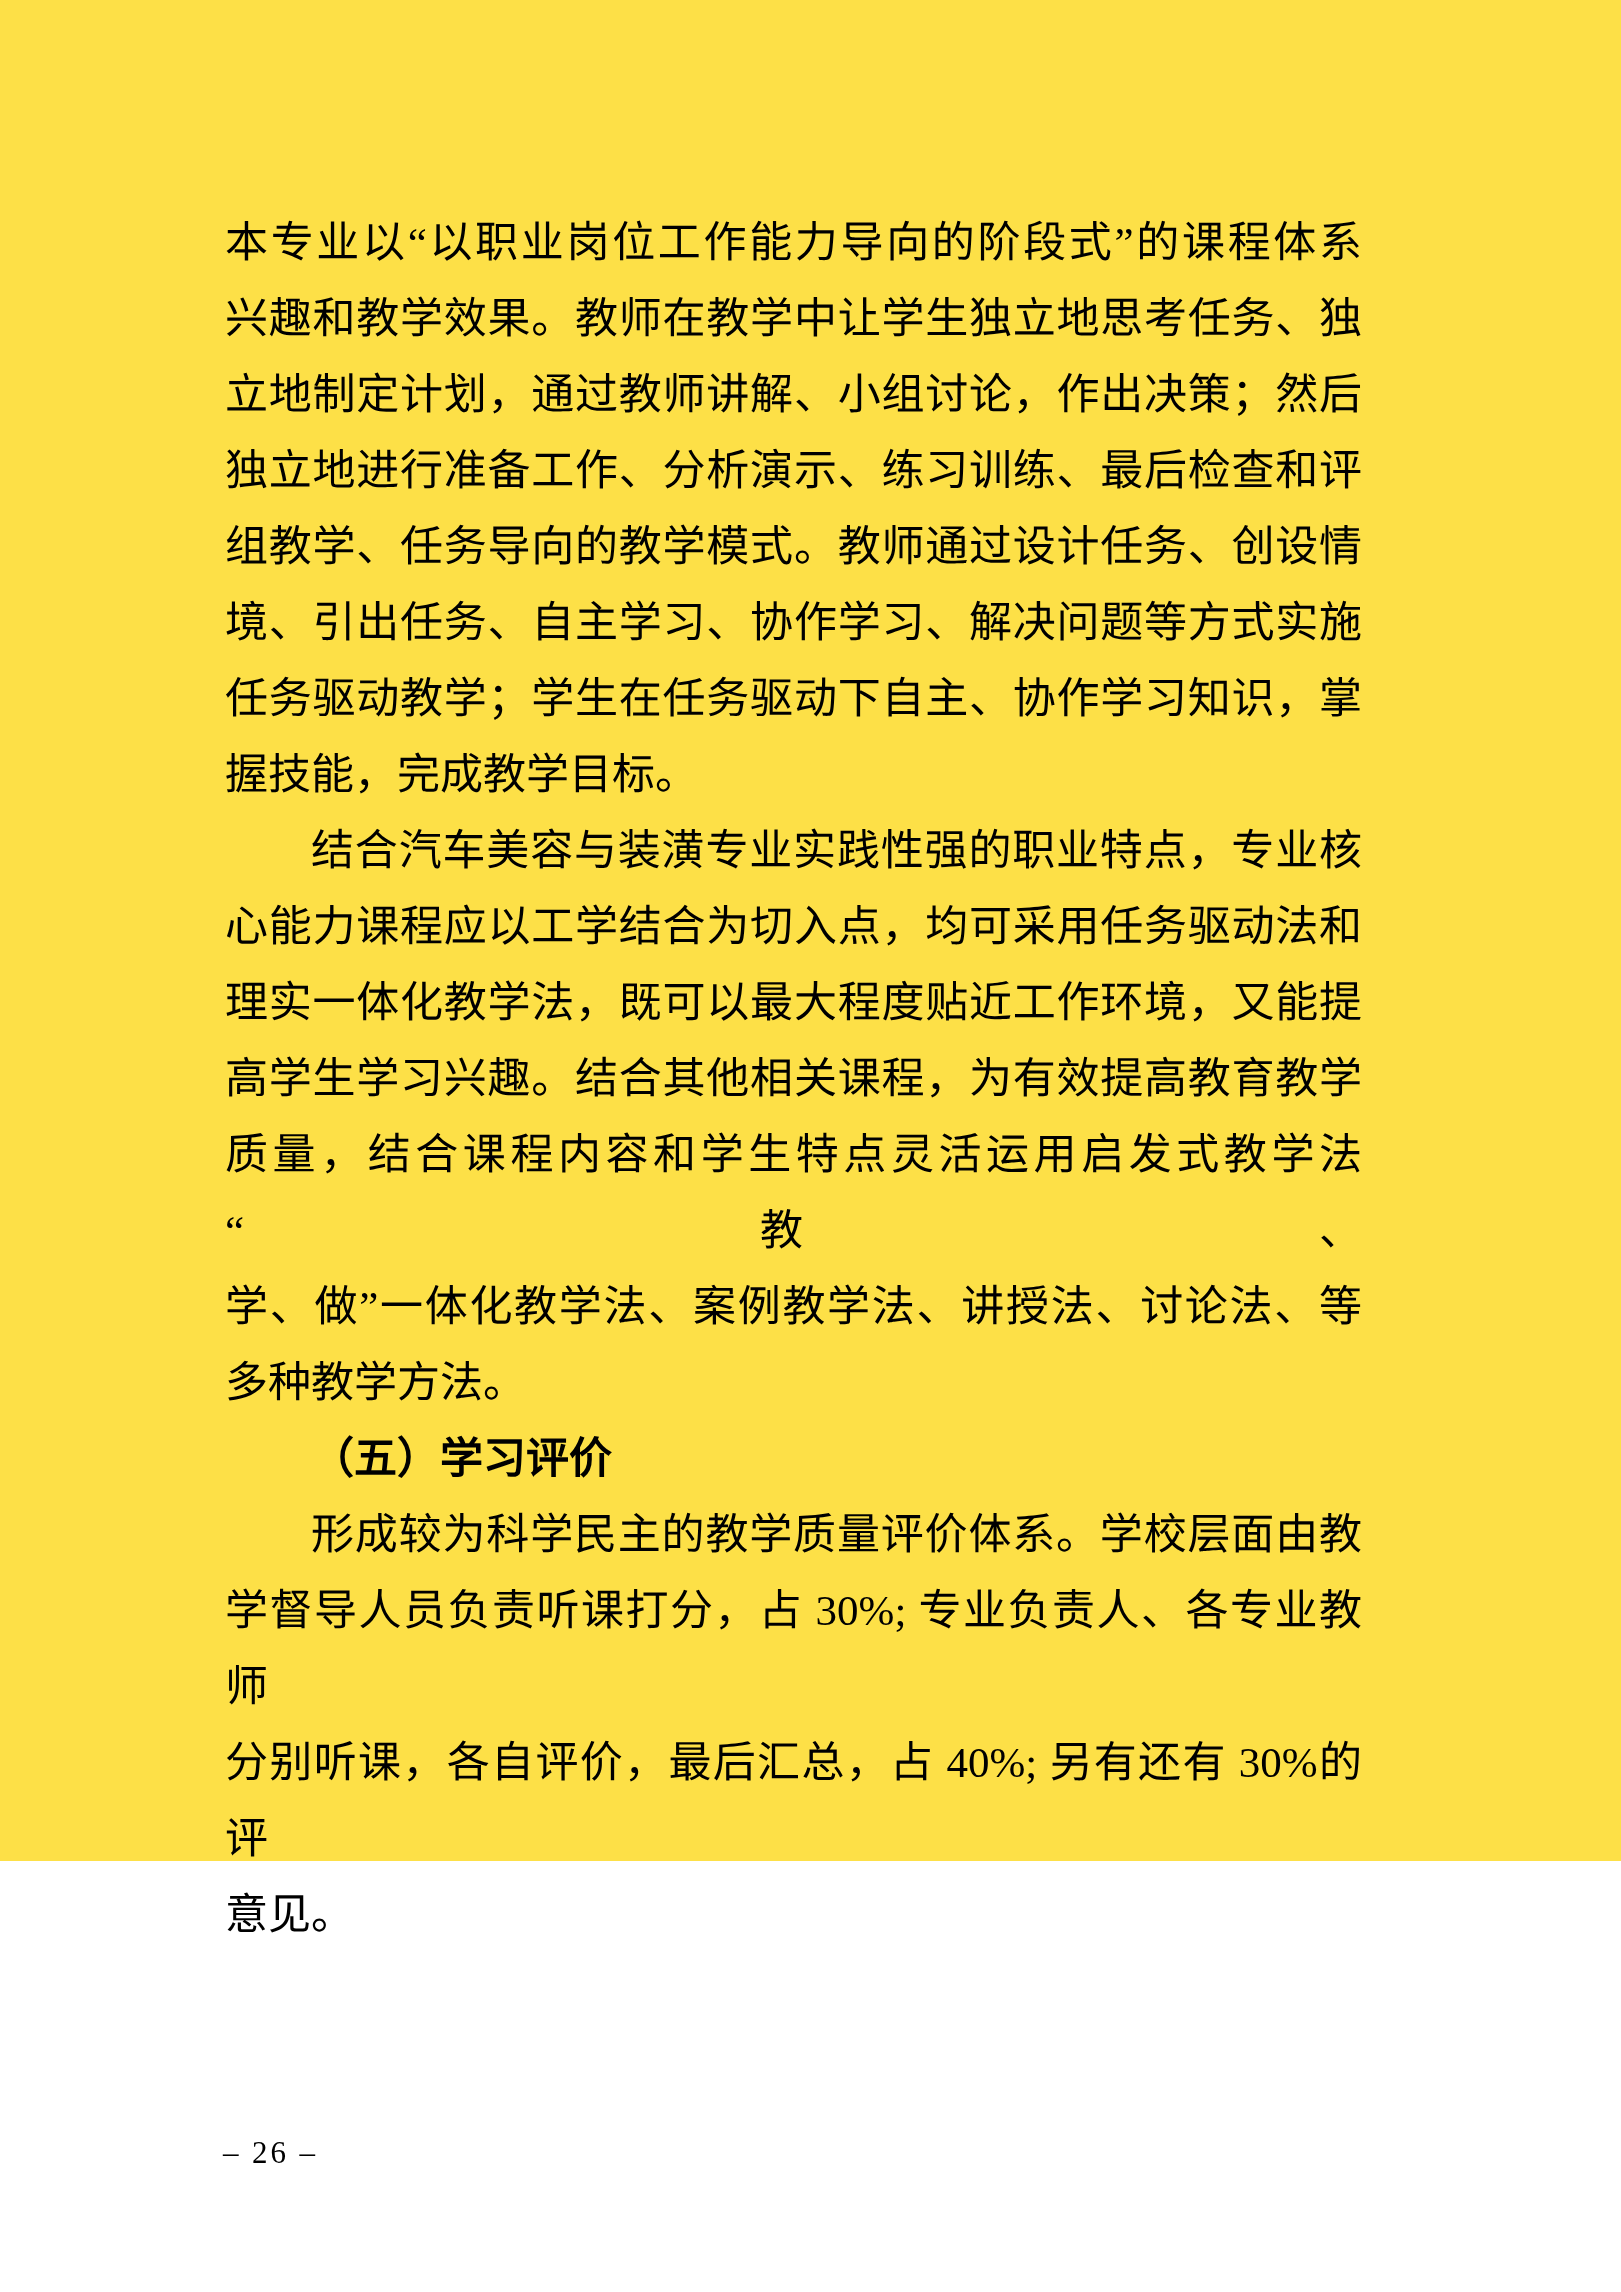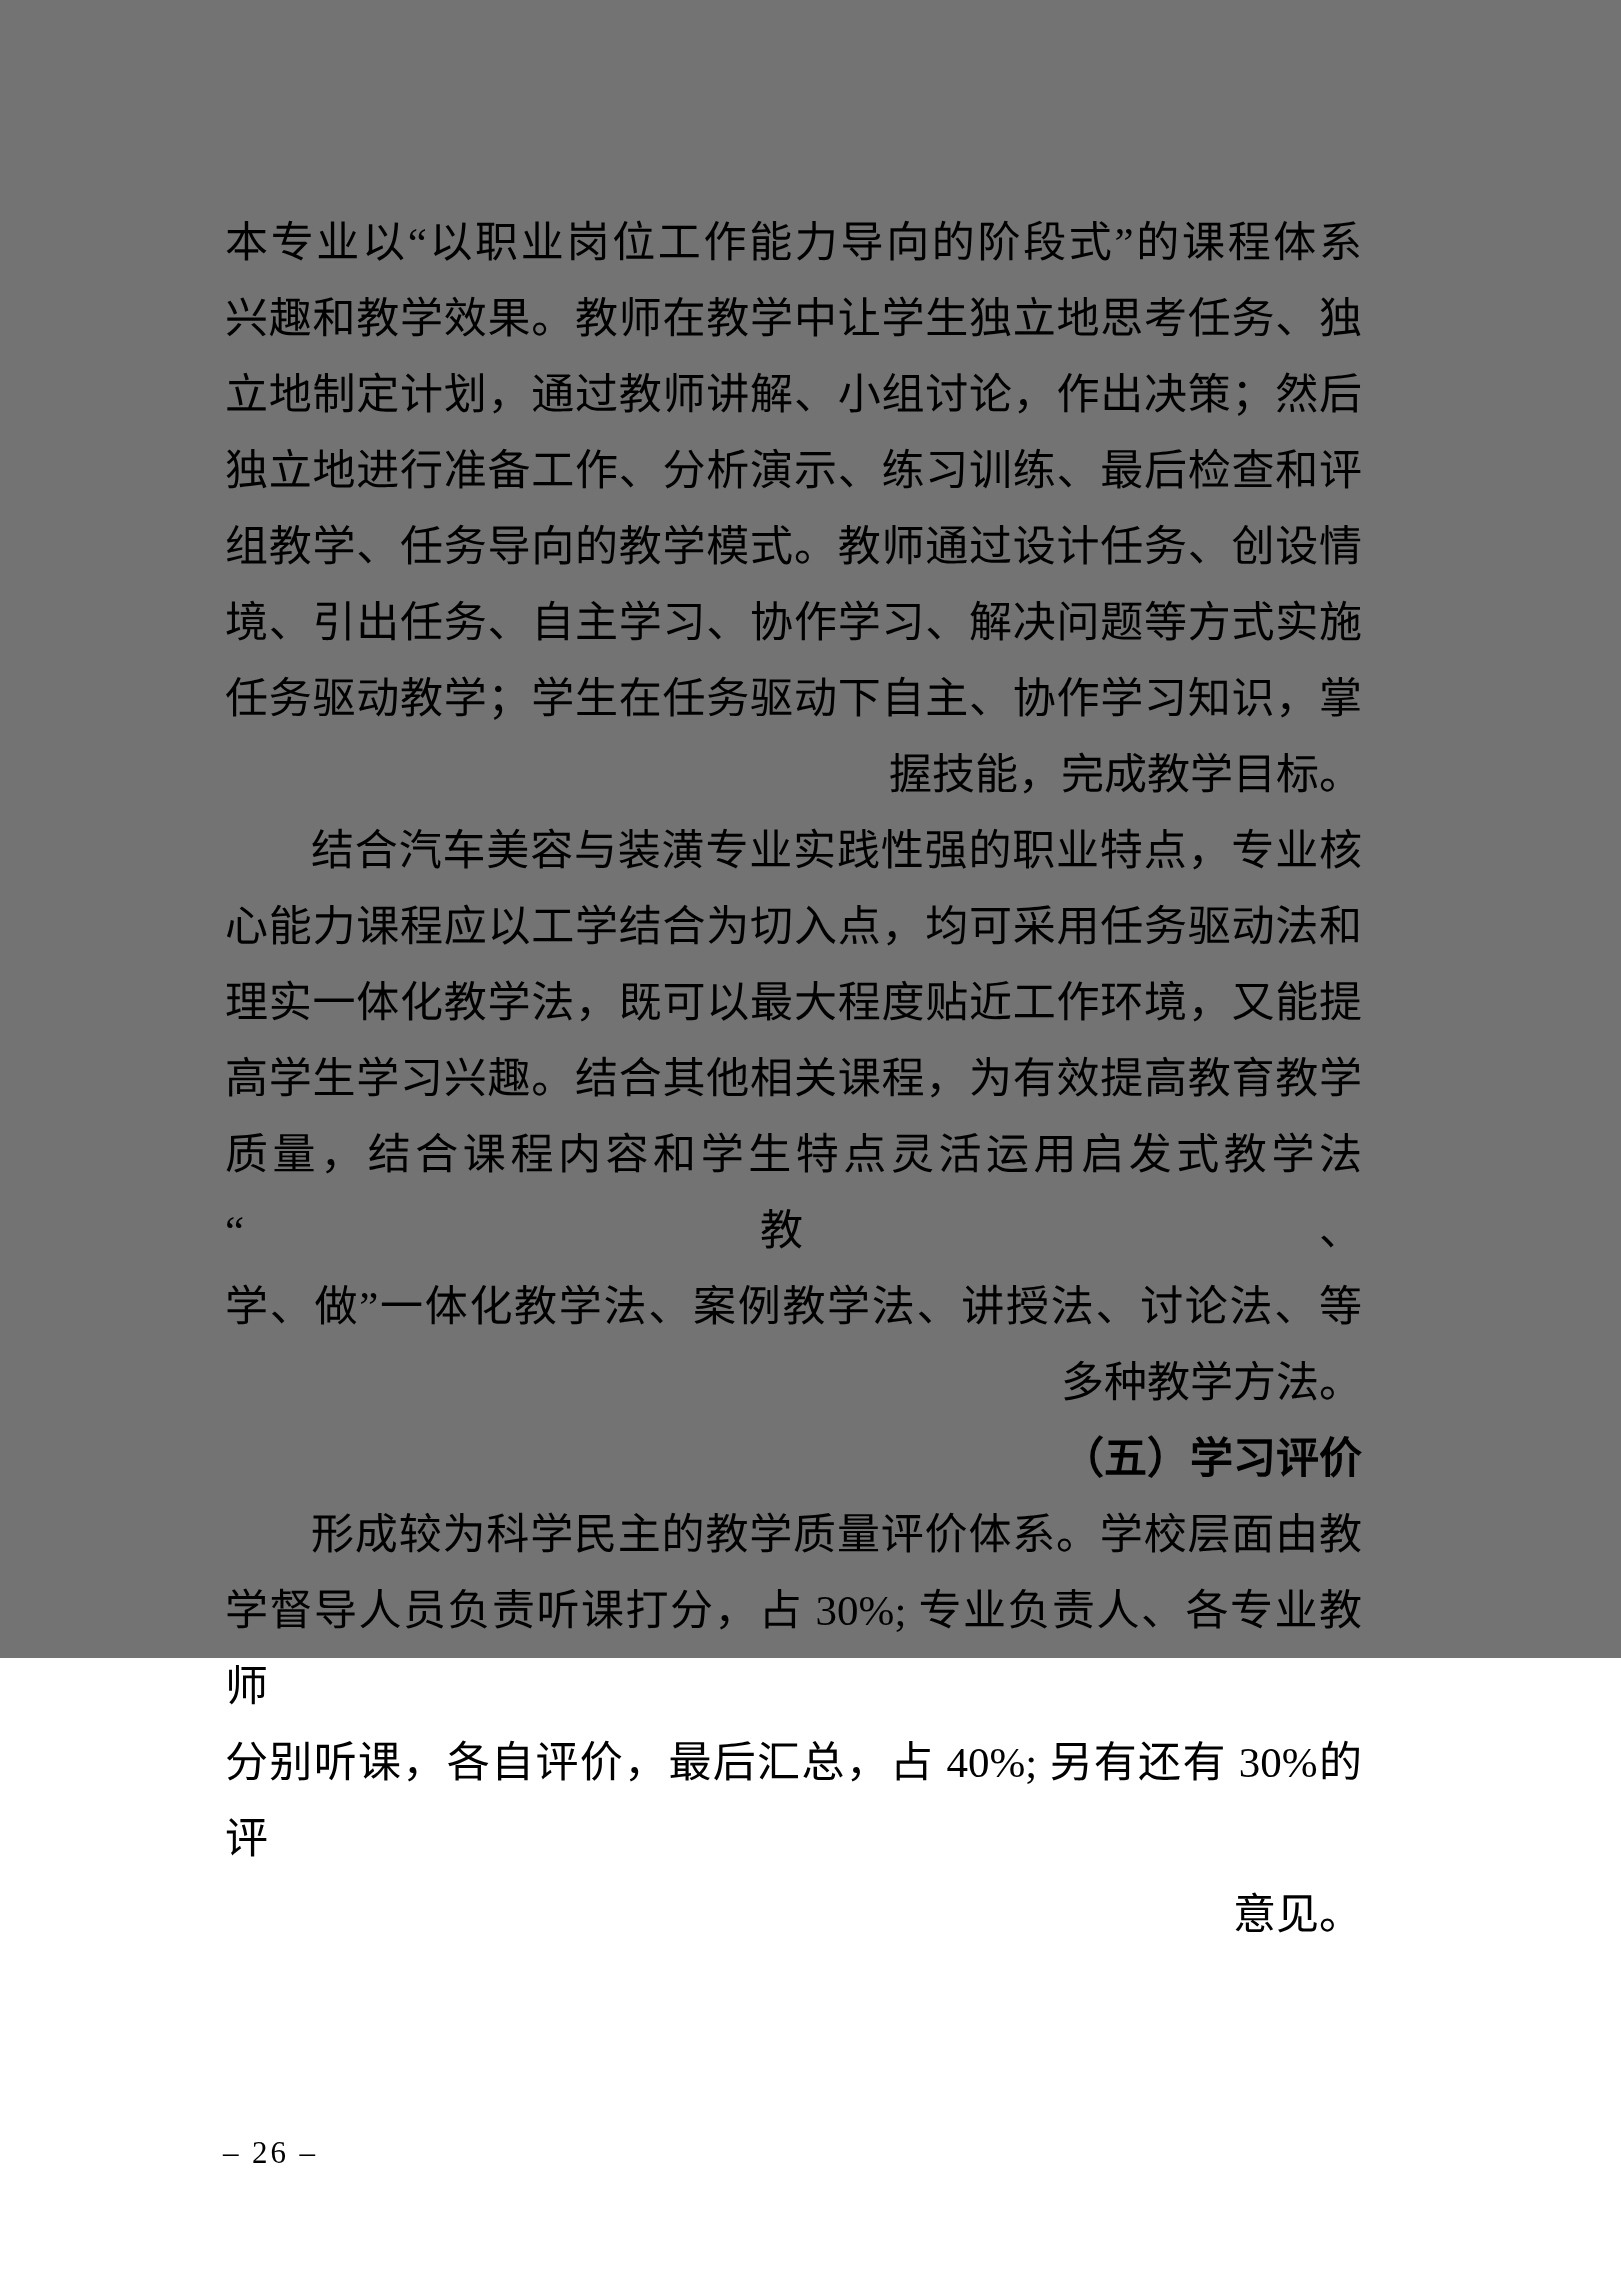--- a/index.html
+++ b/index.html
@@ -12,35 +12,35 @@
     height: 2293px;
     position: relative;
     font-family: "Liberation Serif", "DejaVu Serif", serif;
     color: #000000;
     overflow: hidden;
   }
   .page {
     position: absolute;
     left: 0; top: 0;
     width: 1621px;
-    height: 1658px;
-    background: #737373;
+    height: 1861px;
+    background: #fde047;
     font-family: Liberation Serif, serif;
   }
   .text-block {
     position: absolute;
     left: 225px;
     top: 205px;
     width: 1137px;
     font-size: 43px;
     line-height: 76px;
     letter-spacing: 0;
   }
   .line {
-    text-align: right;
+    text-align: left;
     white-space: normal;
   }
   .line.just {
     text-align: justify;
     text-align-last: justify;
     text-justify: inter-character;
   }
   .line.indent {
     text-indent: 86px;
   }

